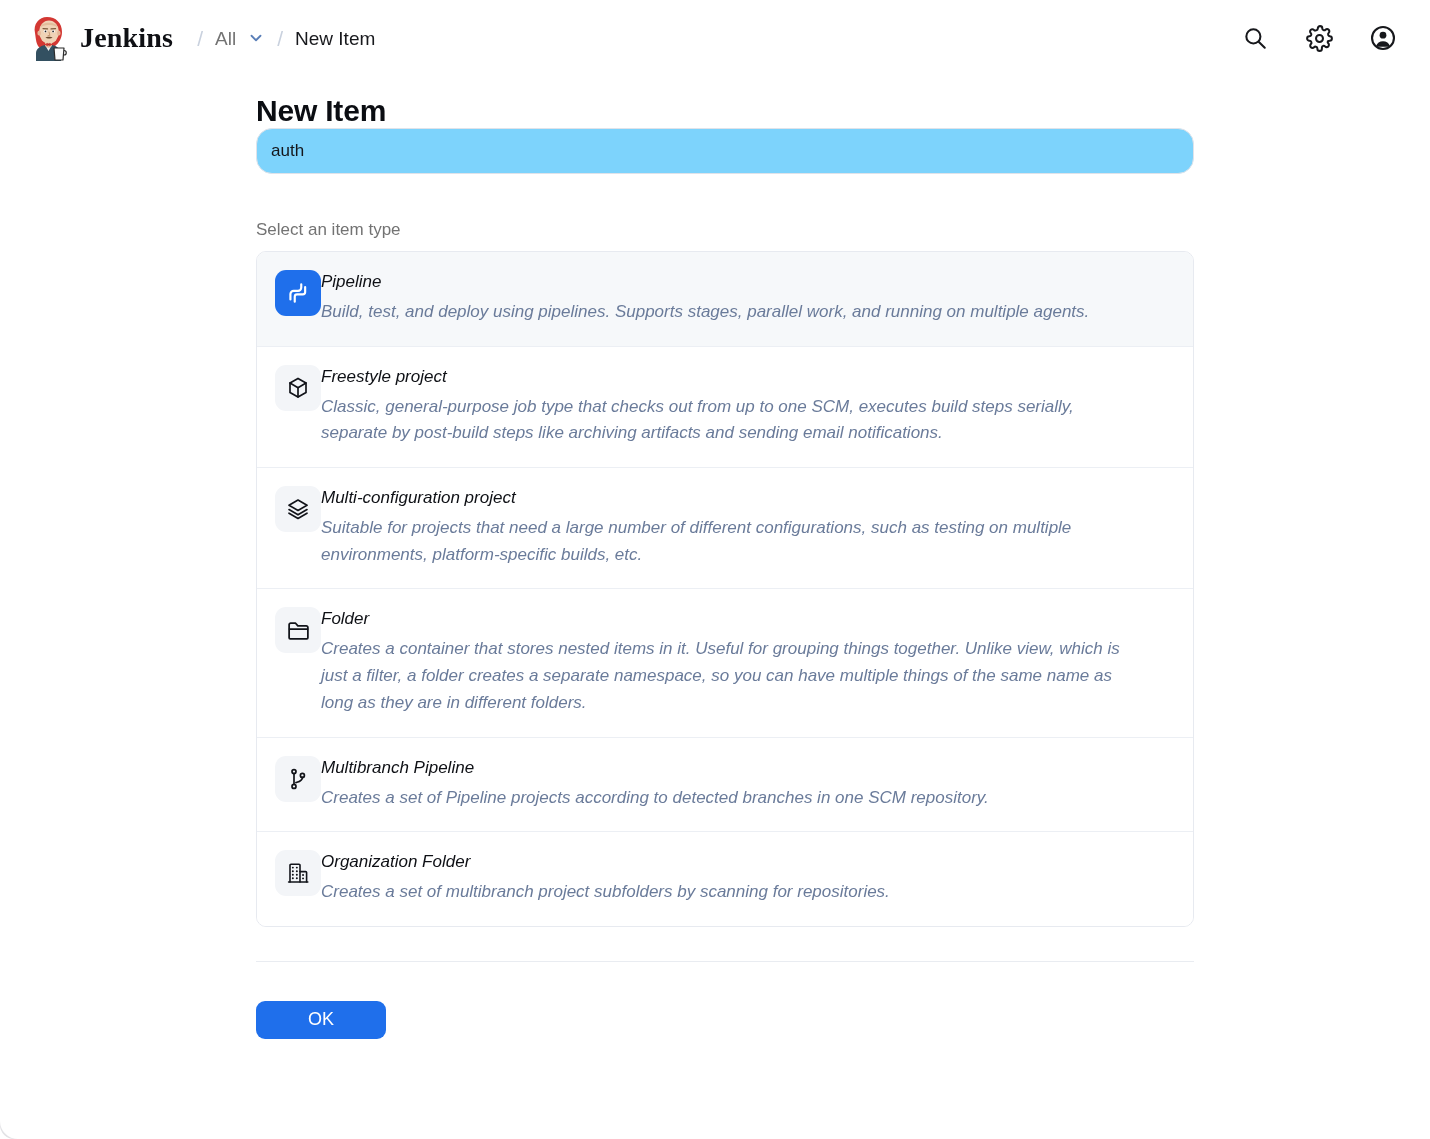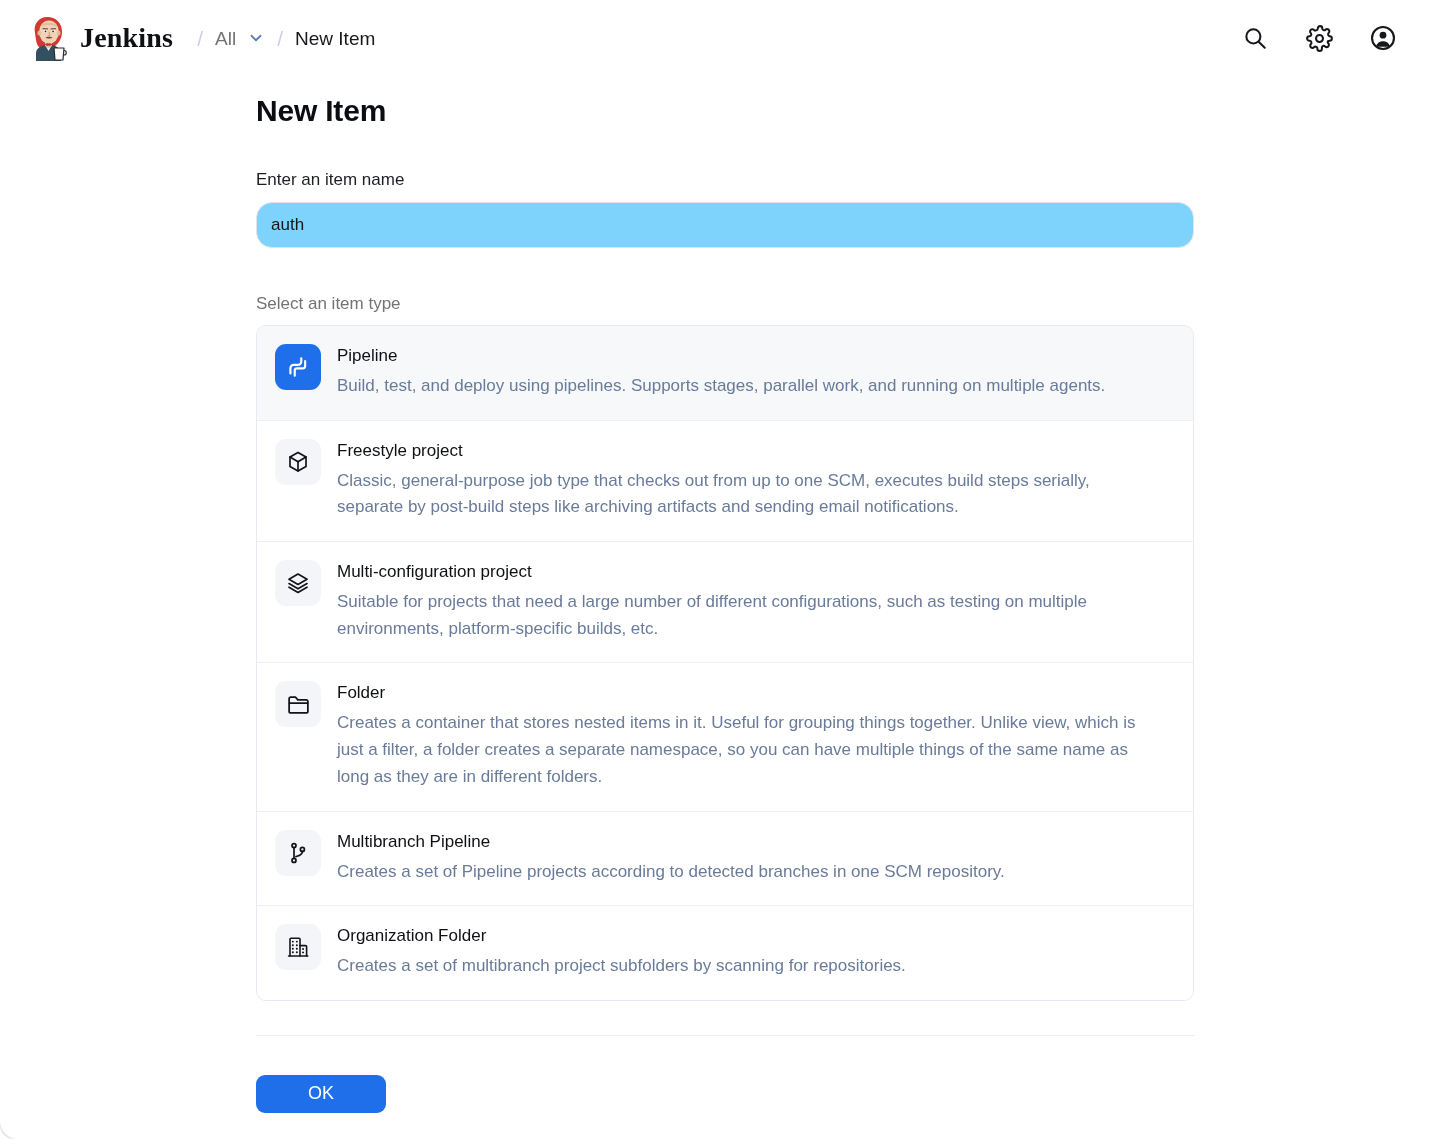--- a/index.html
+++ b/index.html
@@ -168,25 +168,25 @@
   .type-list {
     width: 938px;
     border: 1px solid #e7eaf0;
     border-radius: 10px;
     overflow: hidden;
     background: #ffffff;
   }
 
   .type-row {
     display: flex;
-    gap: 16px;
     padding: 18px 20px 20px 18px;
     border-bottom: 1px solid #eceff4;
     cursor: pointer;
     background: #ffffff;
+    font-style: italic;
   }
 
   .type-row:last-child { border-bottom: none; }
 
   .type-row.selected { background: #f6f8fa; }
 
   .type-icon {
     width: 46px;
     height: 46px;
     border-radius: 11px;
@@ -323,21 +323,20 @@
       </svg>
     </button>
   </div>
 </div>
 
 <div class="page">
   <div class="content">
 
     <h1 class="page-title">New Item</h1>
 
-    <div class="field-label">Enter an item name</div>
     <input class="name-input" type="text" value="auth" style="">
 
     <div class="section-label">Select an item type</div>
 
     <div class="type-list">
 
       <div class="type-row selected">
         <div class="type-icon accent">
           <svg width="26" height="26" viewBox="0 0 24 24" fill="none" stroke="currentColor" stroke-width="2" stroke-linecap="round" stroke-linejoin="round">
             <path d="M5 18 L5 13 A3 3 0 0 1 8 10 L12 10 A3 3 0 0 0 15 7 L15 4"></path>

